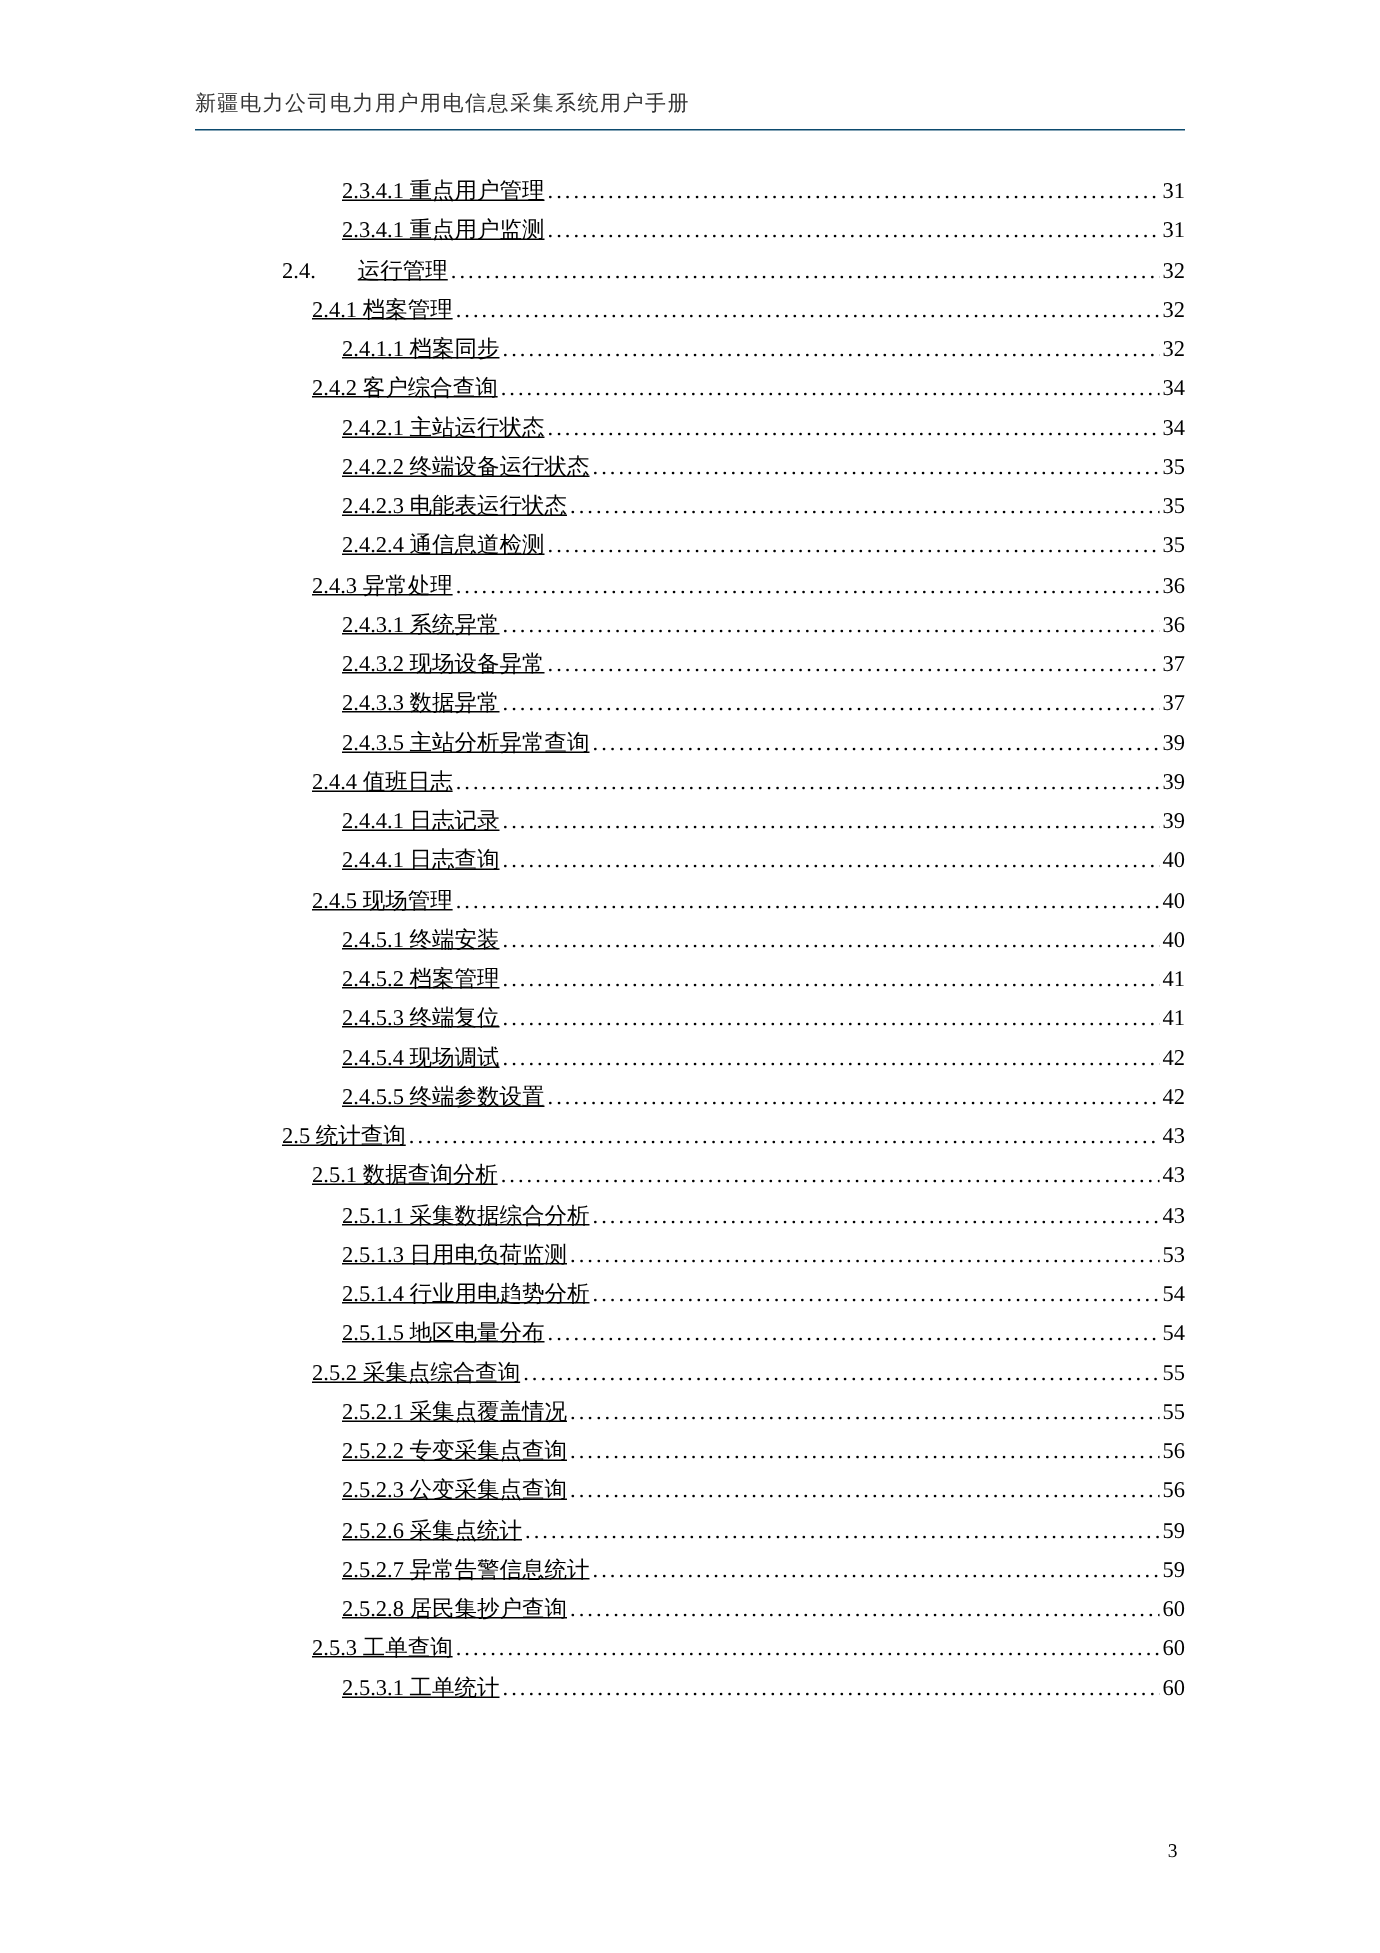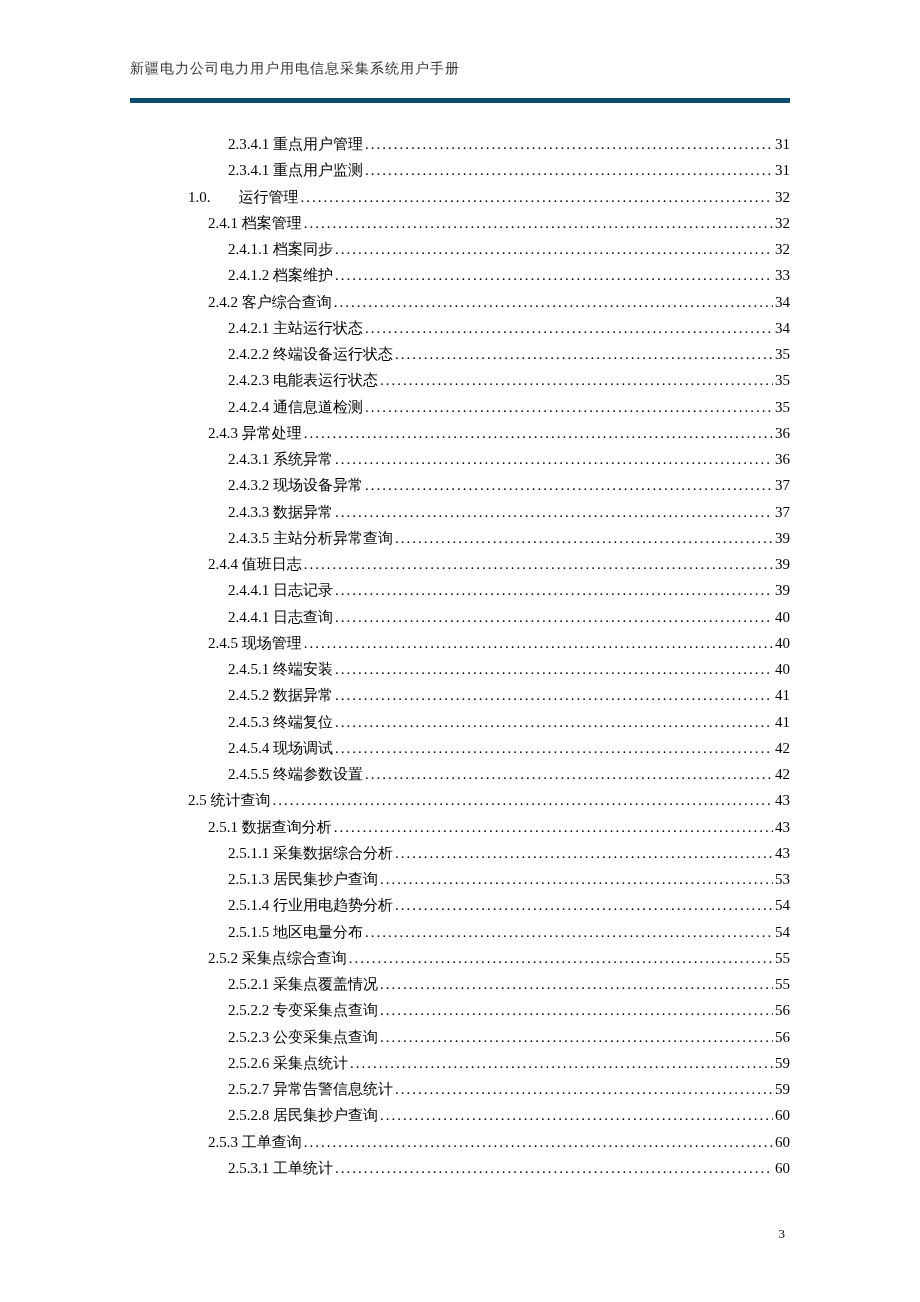--- a/index.html
+++ b/index.html
@@ -13,37 +13,38 @@
       width: 920px;
       height: 1302px;
       position: relative;
     }
     .page {
       padding: 60px 130px 50px 130px;
     }
     .header {
       font-size: 14px;
       color: #333;
-      padding-bottom: 20px;
-      border-bottom: 5px solid #0c4a6e;
+      padding-bottom: 8px;
+      border-bottom: 1px solid #0c4a6e;
       margin-bottom: 28px;
       letter-spacing: 1px;
     }
     .toc {
       font-size: 15px;
       line-height: 1.75;
       color: #000;
     }
     .toc-row {
       display: flex;
       align-items: baseline;
       white-space: nowrap;
     }
     .toc-label {
       flex: 0 0 auto;
+      text-decoration: underline;
     }
     .toc-dots {
       flex: 1 1 auto;
       overflow: hidden;
       letter-spacing: 2px;
       color: #000;
       margin: 0 2px;
     }
     .toc-dots::before {
       content: "........................................................................................................................................................................";
@@ -81,40 +82,35 @@
         <span class="toc-label">2.3.4.1 重点用户管理</span>
         <span class="toc-dots"></span>
         <span class="toc-page">31</span>
       </div>
       <div class="toc-row l3">
         <span class="toc-label">2.3.4.1 重点用户监测</span>
         <span class="toc-dots"></span>
         <span class="toc-page">31</span>
       </div>
       <div class="toc-row sec24">
-        <span class="num24">1.0.</span>
+        <span class="num24">2.4.</span>
         <span class="toc-label">运行管理</span>
         <span class="toc-dots"></span>
         <span class="toc-page">32</span>
       </div>
       <div class="toc-row l2">
         <span class="toc-label">2.4.1 档案管理</span>
         <span class="toc-dots"></span>
         <span class="toc-page">32</span>
       </div>
       <div class="toc-row l3">
         <span class="toc-label">2.4.1.1 档案同步</span>
         <span class="toc-dots"></span>
         <span class="toc-page">32</span>
       </div>
-      <div class="toc-row l3">
-        <span class="toc-label">2.4.1.2 档案维护</span>
-        <span class="toc-dots"></span>
-        <span class="toc-page">33</span>
-      </div>
       <div class="toc-row l2">
         <span class="toc-label">2.4.2 客户综合查询</span>
         <span class="toc-dots"></span>
         <span class="toc-page">34</span>
       </div>
       <div class="toc-row l3">
         <span class="toc-label">2.4.2.1 主站运行状态</span>
         <span class="toc-dots"></span>
         <span class="toc-page">34</span>
       </div>
@@ -177,21 +173,21 @@
         <span class="toc-label">2.4.5 现场管理</span>
         <span class="toc-dots"></span>
         <span class="toc-page">40</span>
       </div>
       <div class="toc-row l3">
         <span class="toc-label">2.4.5.1 终端安装</span>
         <span class="toc-dots"></span>
         <span class="toc-page">40</span>
       </div>
       <div class="toc-row l3">
-        <span class="toc-label">2.4.5.2 数据异常</span>
+        <span class="toc-label">2.4.5.2 档案管理</span>
         <span class="toc-dots"></span>
         <span class="toc-page">41</span>
       </div>
       <div class="toc-row l3">
         <span class="toc-label">2.4.5.3 终端复位</span>
         <span class="toc-dots"></span>
         <span class="toc-page">41</span>
       </div>
       <div class="toc-row l3">
         <span class="toc-label">2.4.5.4 现场调试</span>
@@ -212,21 +208,21 @@
         <span class="toc-label">2.5.1 数据查询分析</span>
         <span class="toc-dots"></span>
         <span class="toc-page">43</span>
       </div>
       <div class="toc-row l3">
         <span class="toc-label">2.5.1.1 采集数据综合分析</span>
         <span class="toc-dots"></span>
         <span class="toc-page">43</span>
       </div>
       <div class="toc-row l3">
-        <span class="toc-label">2.5.1.3 居民集抄户查询</span>
+        <span class="toc-label">2.5.1.3 日用电负荷监测</span>
         <span class="toc-dots"></span>
         <span class="toc-page">53</span>
       </div>
       <div class="toc-row l3">
         <span class="toc-label">2.5.1.4 行业用电趋势分析</span>
         <span class="toc-dots"></span>
         <span class="toc-page">54</span>
       </div>
       <div class="toc-row l3">
         <span class="toc-label">2.5.1.5 地区电量分布</span>

